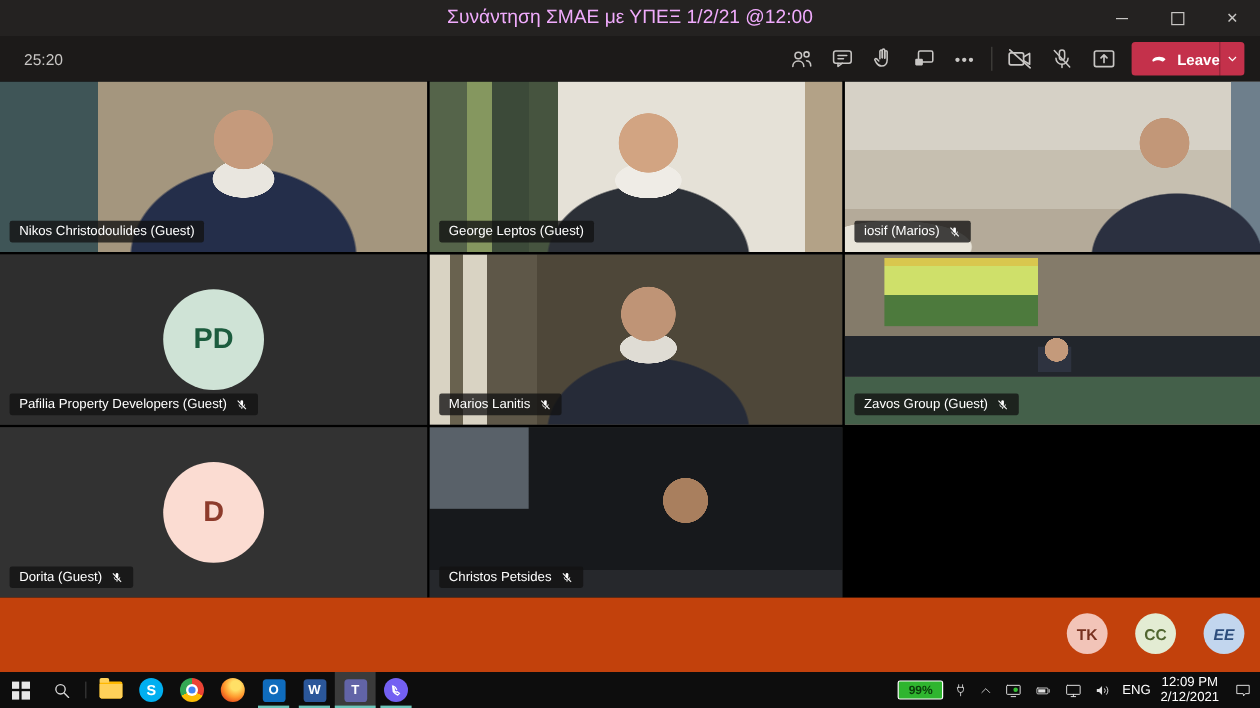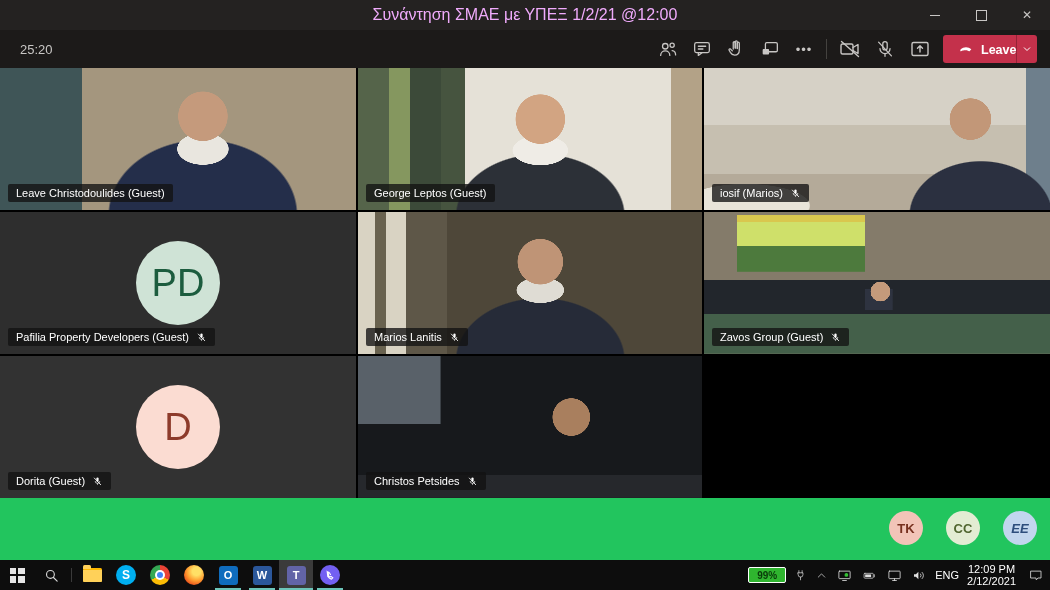--- a/index.html
+++ b/index.html
@@ -35,21 +35,21 @@
   
   .grid{position:absolute;top:68px;left:0;width:1050px;height:430px;display:grid;
         grid-template-columns:356px 344px 346px;grid-template-rows:142px 142px 142px;gap:2px;background:#000;}
   .tile{position:relative;overflow:hidden;background:#2e2e2e;cursor:pointer;}
   .scene{position:absolute;inset:0;}
   .name-pill{position:absolute;left:8px;bottom:8px;max-width:92%;background:rgba(18,18,18,.78);
              color:#fff;font-size:11px;padding:3px 8px;border-radius:2px;display:flex;
              align-items:center;gap:7px;white-space:nowrap;}
   .avatar-wrap{position:absolute;inset:0;display:flex;align-items:center;justify-content:center;}
   .avatar-circle{width:84px;height:84px;border-radius:50%;display:flex;align-items:center;
-                 justify-content:center;font-size:38px;font-weight:400;}
+                 justify-content:center;font-size:24px;font-weight:700;}
 
   
   .s1{background-image:
       radial-gradient(circle 25px at 57% 34%, #c59a7c 98%, transparent),
       radial-gradient(ellipse 26px 16px at 57% 57%, #e9e6df 98%, transparent),
       radial-gradient(ellipse 95px 75px at 57% 103%, #242e4a 98%, transparent),
       linear-gradient(90deg,#3f5557 0 23%,#a4967e 23% 100%);}
   .s2{background-image:
       radial-gradient(circle 25px at 53% 36%, #d2a482 98%, transparent),
       radial-gradient(ellipse 28px 15px at 53% 58%, #efece6 98%, transparent),
@@ -84,21 +84,21 @@
   .s8{background:#323232;}
   .s9{background-color:#17191c;background-repeat:no-repeat;
       background-image:
       radial-gradient(circle 19px at 62% 43%, #a97f5e 98%, transparent),
       linear-gradient(#596169,#596169),
       linear-gradient(#26282c,#26282c);
       background-size:100% 100%, 24% 48%, 100% 16%;
       background-position:0 0, 0 0, 0 100%;}
 
   
-  .more-row{position:absolute;top:498px;left:0;right:0;height:62px;background:#22c55e;}
+  .more-row{position:absolute;top:498px;left:0;right:0;height:62px;background:#c2410c;}
   .of-circle{position:absolute;top:13px;width:34px;height:34px;border-radius:50%;
              display:flex;align-items:center;justify-content:center;font-size:13px;font-weight:600;cursor:pointer;}
   .of-1{left:889px;} .of-2{left:946px;} .of-3{left:1003px;font-style:italic;}
 
   
   .taskbar{position:absolute;bottom:0;left:0;right:0;height:30px;background:#0d0d0d;
            display:flex;align-items:center;}
   .tb-cell{width:34px;height:30px;display:flex;align-items:center;justify-content:center;
            position:relative;cursor:pointer;flex:0 0 auto;}
   .tb-cell.running::after{content:"";position:absolute;bottom:0;left:4px;right:4px;height:2px;background:#6cc5b9;}
@@ -228,21 +228,21 @@
         </svg>
       </div>
     </div>
   </div>
 
   <div class="grid">
 
     <div class="tile">
       <div class="scene s1"></div>
       <div class="name-pill">
-        <span>Leave Christodoulides (Guest)</span>
+        <span>Nikos Christodoulides (Guest)</span>
       </div>
     </div>
 
     <div class="tile">
       <div class="scene s2"></div>
       <div class="name-pill">
         <span>George Leptos (Guest)</span>
       </div>
     </div>
 

